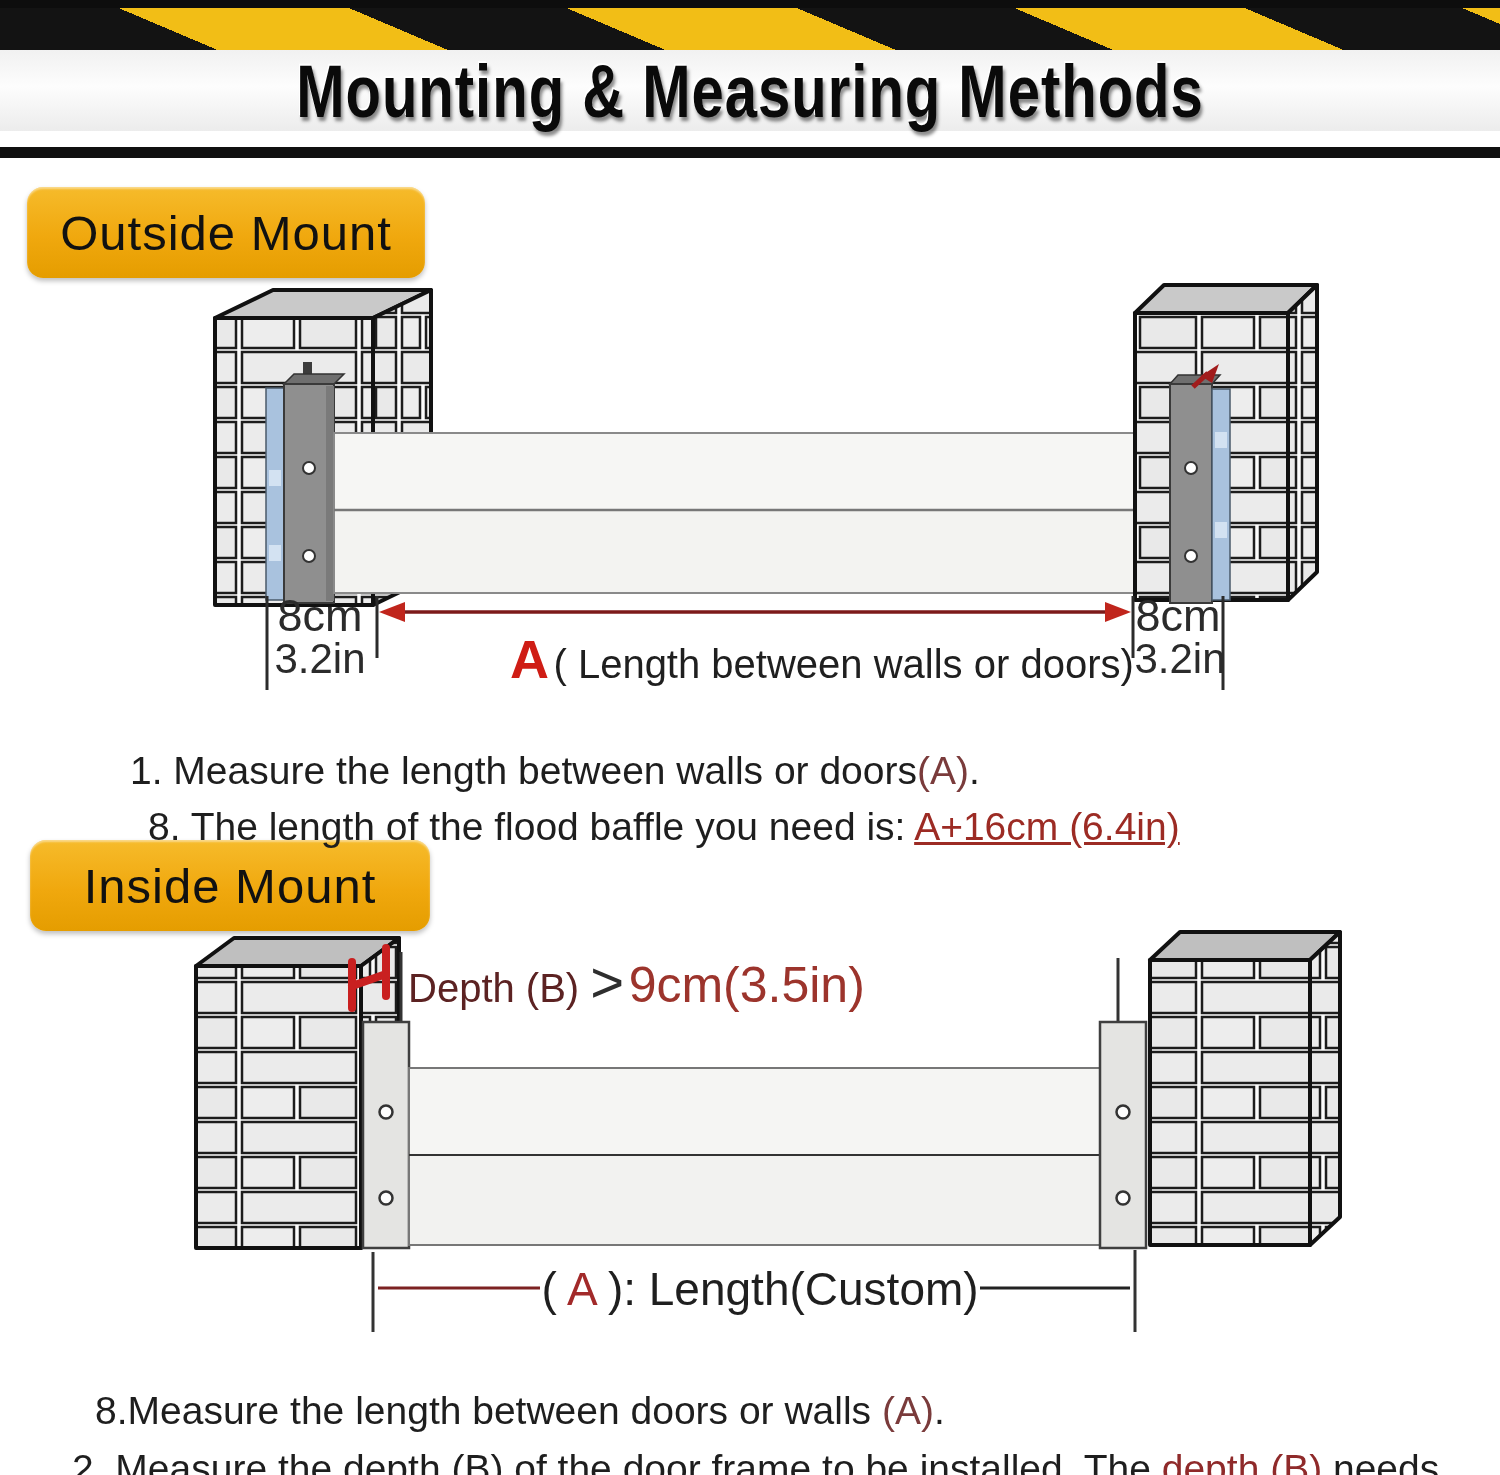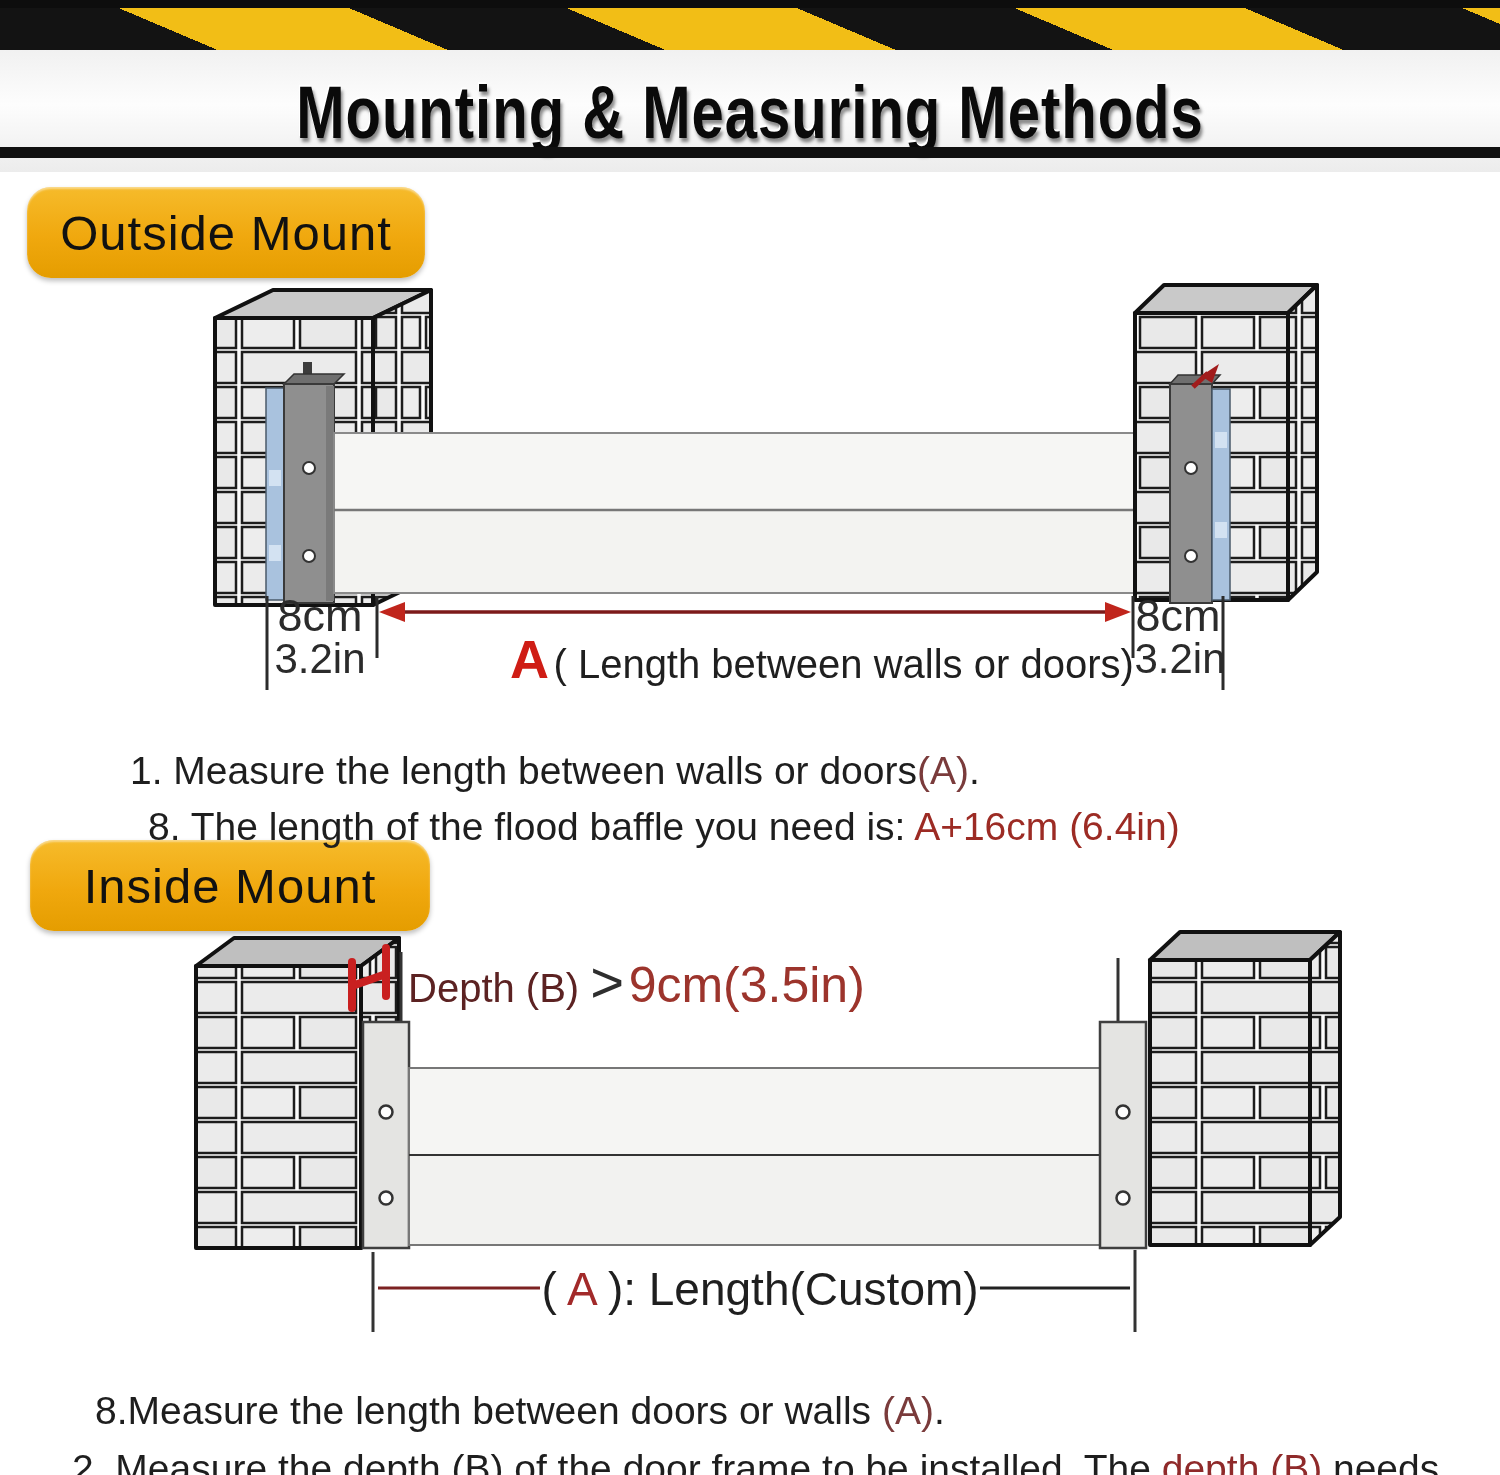--- a/index.html
+++ b/index.html
@@ -7,48 +7,48 @@
     width:1500px;height:1475px;position:relative;overflow:hidden;
     background:#ffffff;font-family:"Liberation Sans",sans-serif;color:#1c1c1c;
   }
   
   .hazard-black-top{position:absolute;left:0;top:0;width:1500px;height:8px;background:#0d0d0d;}
   .hazard-stripes{
     position:absolute;left:0;top:8px;width:1500px;height:42px;
     background:repeating-linear-gradient(23deg,#131313 0 85px,#f2be16 85px 175px);
   }
   .title-band{
-    position:absolute;left:0;top:50px;width:1500px;height:122px;
+    position:absolute;left:0;top:50px;width:1500px;height:81px;
     background:linear-gradient(180deg,#f1f1f1 0%,#fdfdfd 45%,#ececec 100%);
     display:flex;align-items:center;justify-content:center;
   }
   .page-title{
     margin:0;font-size:58px;font-weight:700;letter-spacing:1px;color:#0a0a0a;
     transform:scaleY(1.28);
     text-shadow:-1px -1px 0 #ffffff,2px 3px 3px rgba(0,0,0,0.45);
     white-space:nowrap;
   }
   .black-bar{position:absolute;left:0;top:147px;width:1500px;height:11px;background:#101010;}
   
   .badge{
-    position:absolute;border-radius:24px;
+    position:absolute;border-radius:16px;
     background:linear-gradient(180deg,#f6bb2b 0%,#f0a80e 55%,#e59d00 100%);
     box-shadow:0 3px 5px rgba(0,0,0,0.25), inset 0 2px 2px rgba(255,255,255,0.45);
     display:flex;align-items:center;justify-content:center;
   }
   .badge span{font-size:49px;color:#111;letter-spacing:1px;white-space:nowrap;}
   .badge.outside{left:27px;top:187px;width:398px;height:91px;}
   .badge.inside{left:30px;top:840px;width:400px;height:91px;}
   
   .diagram{position:absolute;left:0;}
   svg text{font-family:"Liberation Sans",sans-serif;}
   
   .instr{position:absolute;font-size:39px;line-height:1.15;color:#1e1e1e;white-space:nowrap;}
   .hl-soft{color:#7a3b3b;}
-  .hl-red{color:#9c2b24;}
+  .hl-red{color:#9c2b24;text-decoration:underline;}
   .hl-maroon{color:#8f2a2a;}
 </style>
 </head>
 <body>
 
 <div class="hazard-black-top"></div>
 <div class="hazard-stripes"></div>
 <div class="title-band">
   <h1 class="page-title">Mounting &amp; Measuring Methods</h1>
 </div>

